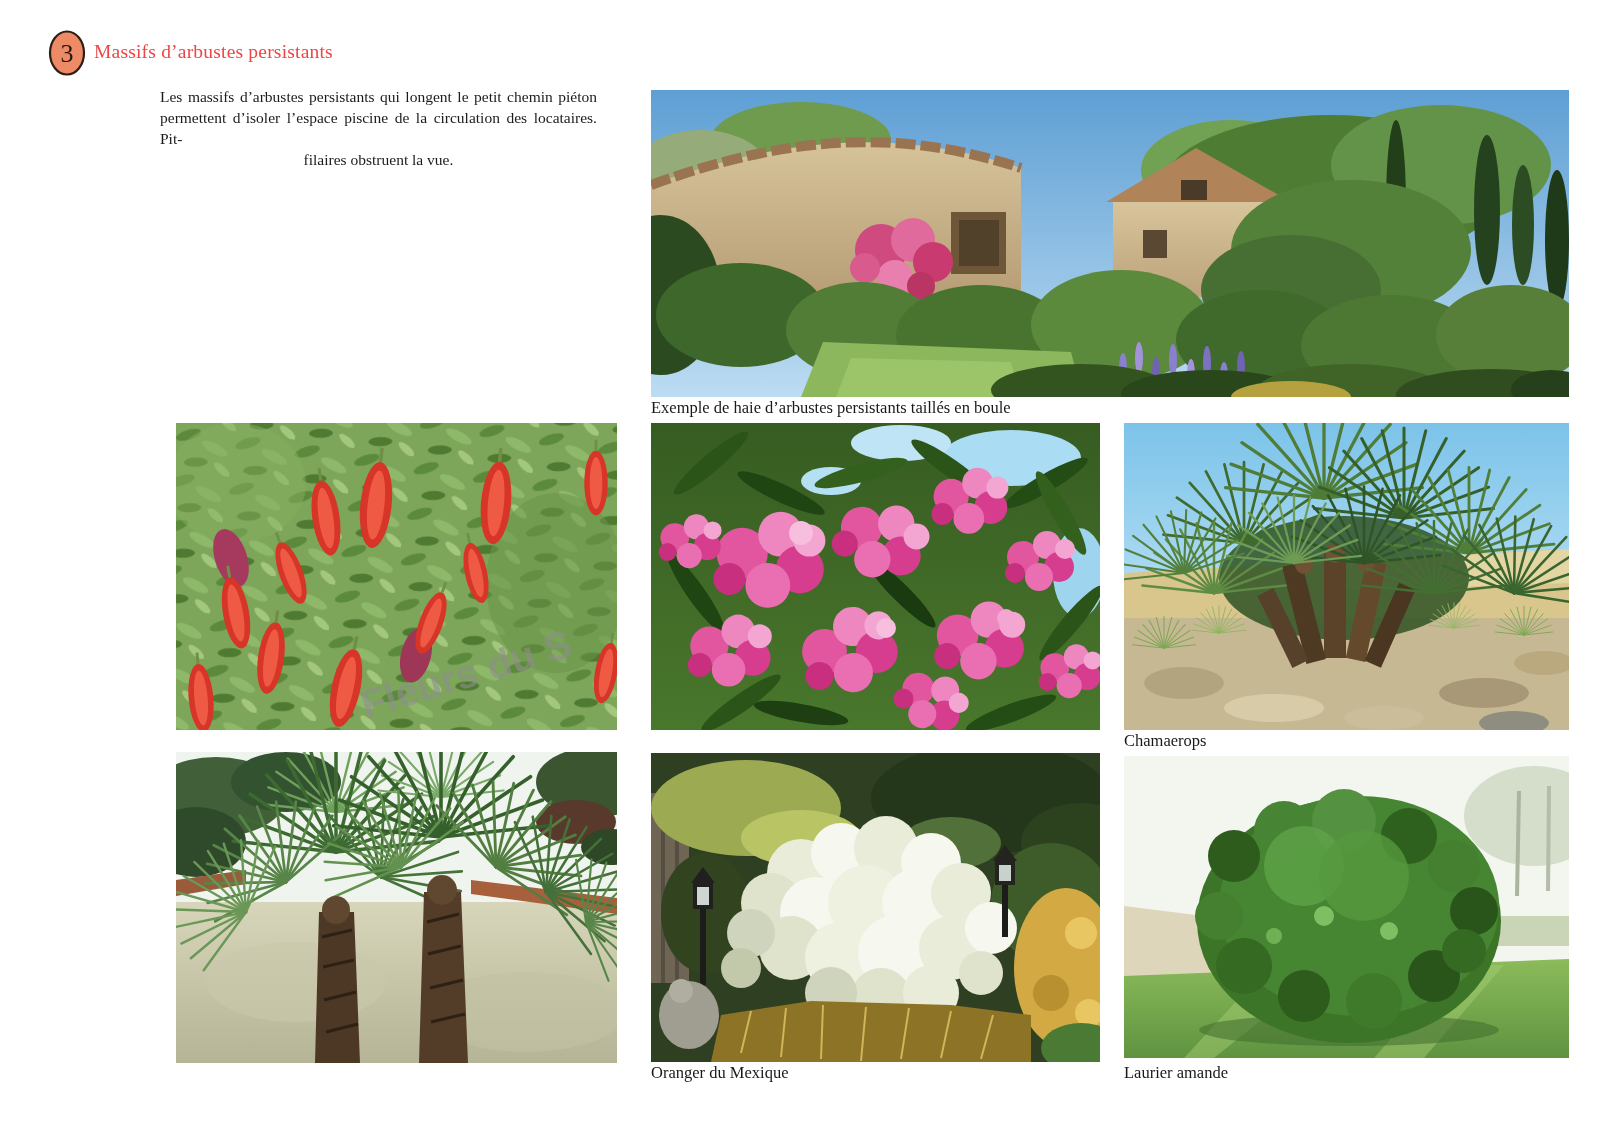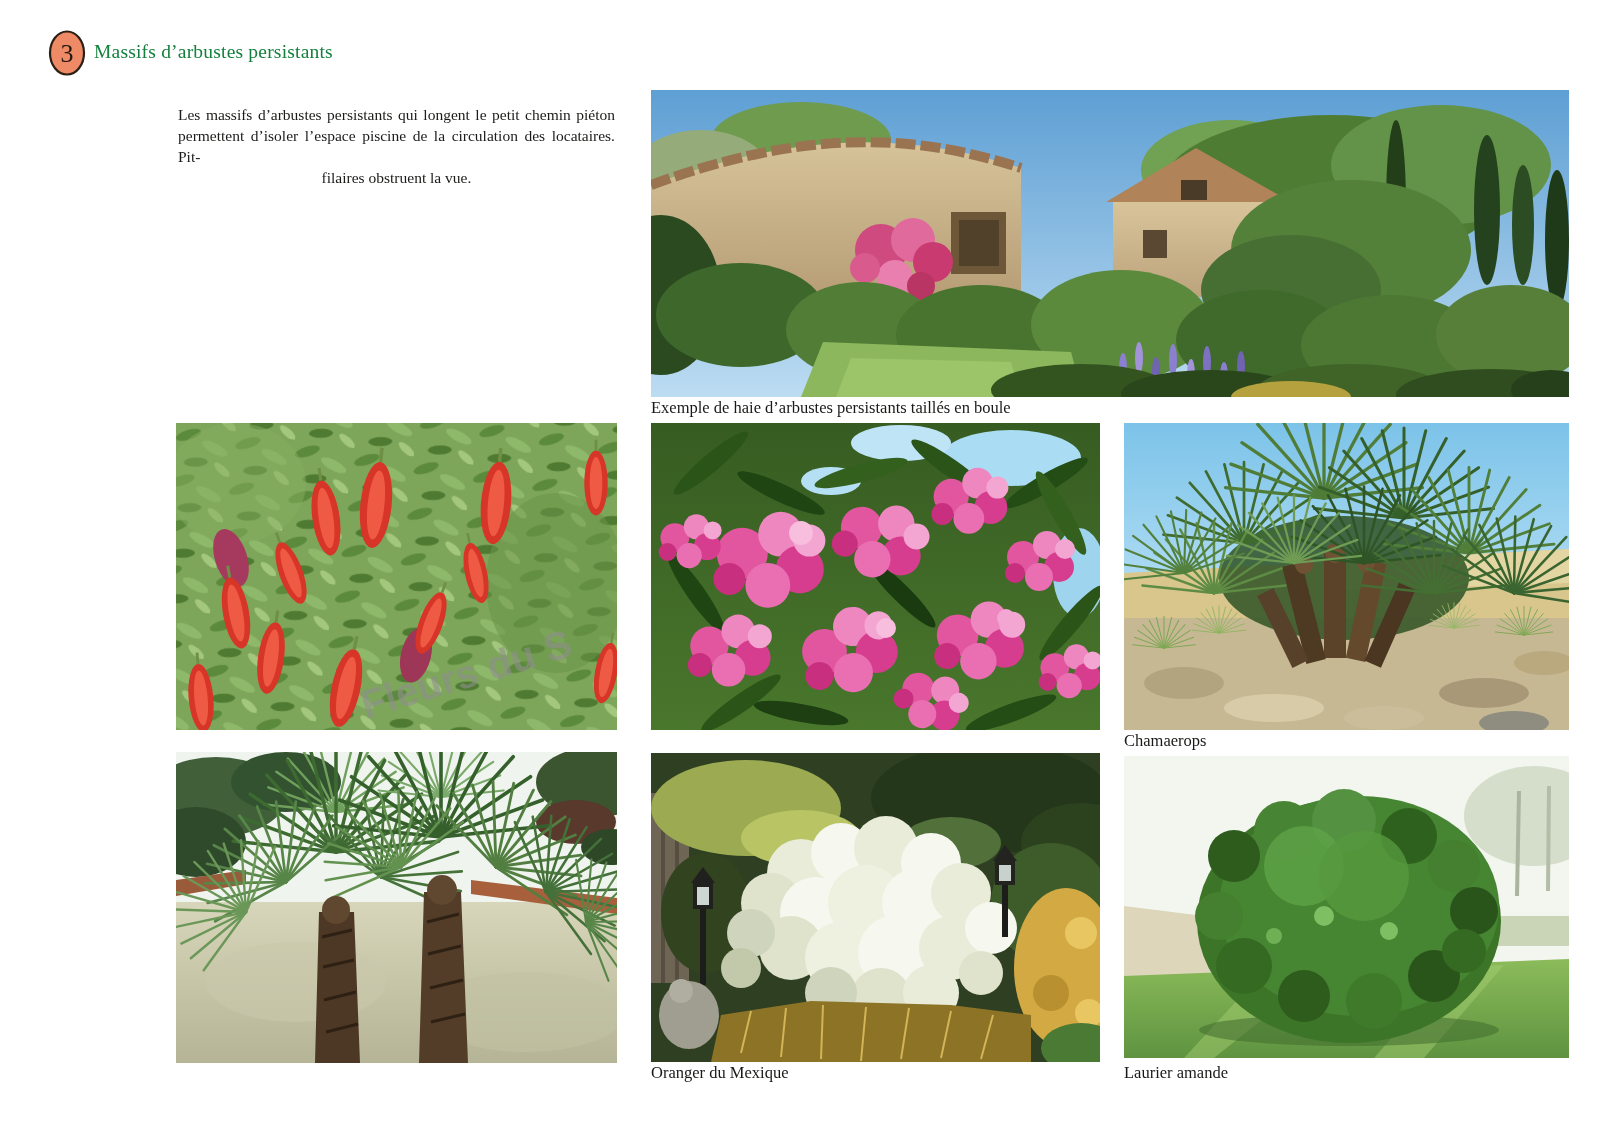--- a/index.html
+++ b/index.html
@@ -4,23 +4,23 @@
 <style>
   html,body{margin:0;padding:0;background:#ffffff;}
   .page{
     position:relative;width:1600px;height:1131px;background:#ffffff;overflow:hidden;
     font-family:"Liberation Serif","DejaVu Serif",serif;color:#1c1c1a;
   }
   
   .hdr{position:absolute;left:0;top:0;width:100%;height:80px;}
   .badge{position:absolute;left:48px;top:30px;width:38px;height:46px;}
   .badge text{font-family:"Liberation Serif",serif;font-size:26px;fill:#241911;}
-  .title{position:absolute;left:94px;top:41px;margin:0;font-size:19.5px;font-weight:400;color:#15803d;letter-spacing:.2px;}
+  .title{position:absolute;left:94px;top:41px;margin:0;font-size:19.5px;font-weight:400;color:#ef4444;letter-spacing:.2px;}
   
-  .intro{position:absolute;left:160px;top:86px;width:437px;margin:18px;font-size:15.5px;line-height:21px;color:#1b1b19;}
+  .intro{position:absolute;left:160px;top:86px;width:437px;margin:0;font-size:15.5px;line-height:21px;color:#1b1b19;}
   .jline{display:block;text-align:justify;text-align-last:justify;}
   .lline{display:block;text-align:center;}
   
   figure{position:absolute;margin:0;padding-left:16px;}
   figure svg{display:block;}
   figcaption{margin-top:2px;font-size:16.5px;color:#191917;line-height:18px;}
   .f-hero{left:635px;top:90px;width:918px;}
   .f-call{left:160px;top:423px;width:441px;}
   .f-rose{left:635px;top:423px;width:449px;}
   .f-cham{left:1108px;top:423px;width:445px;}

